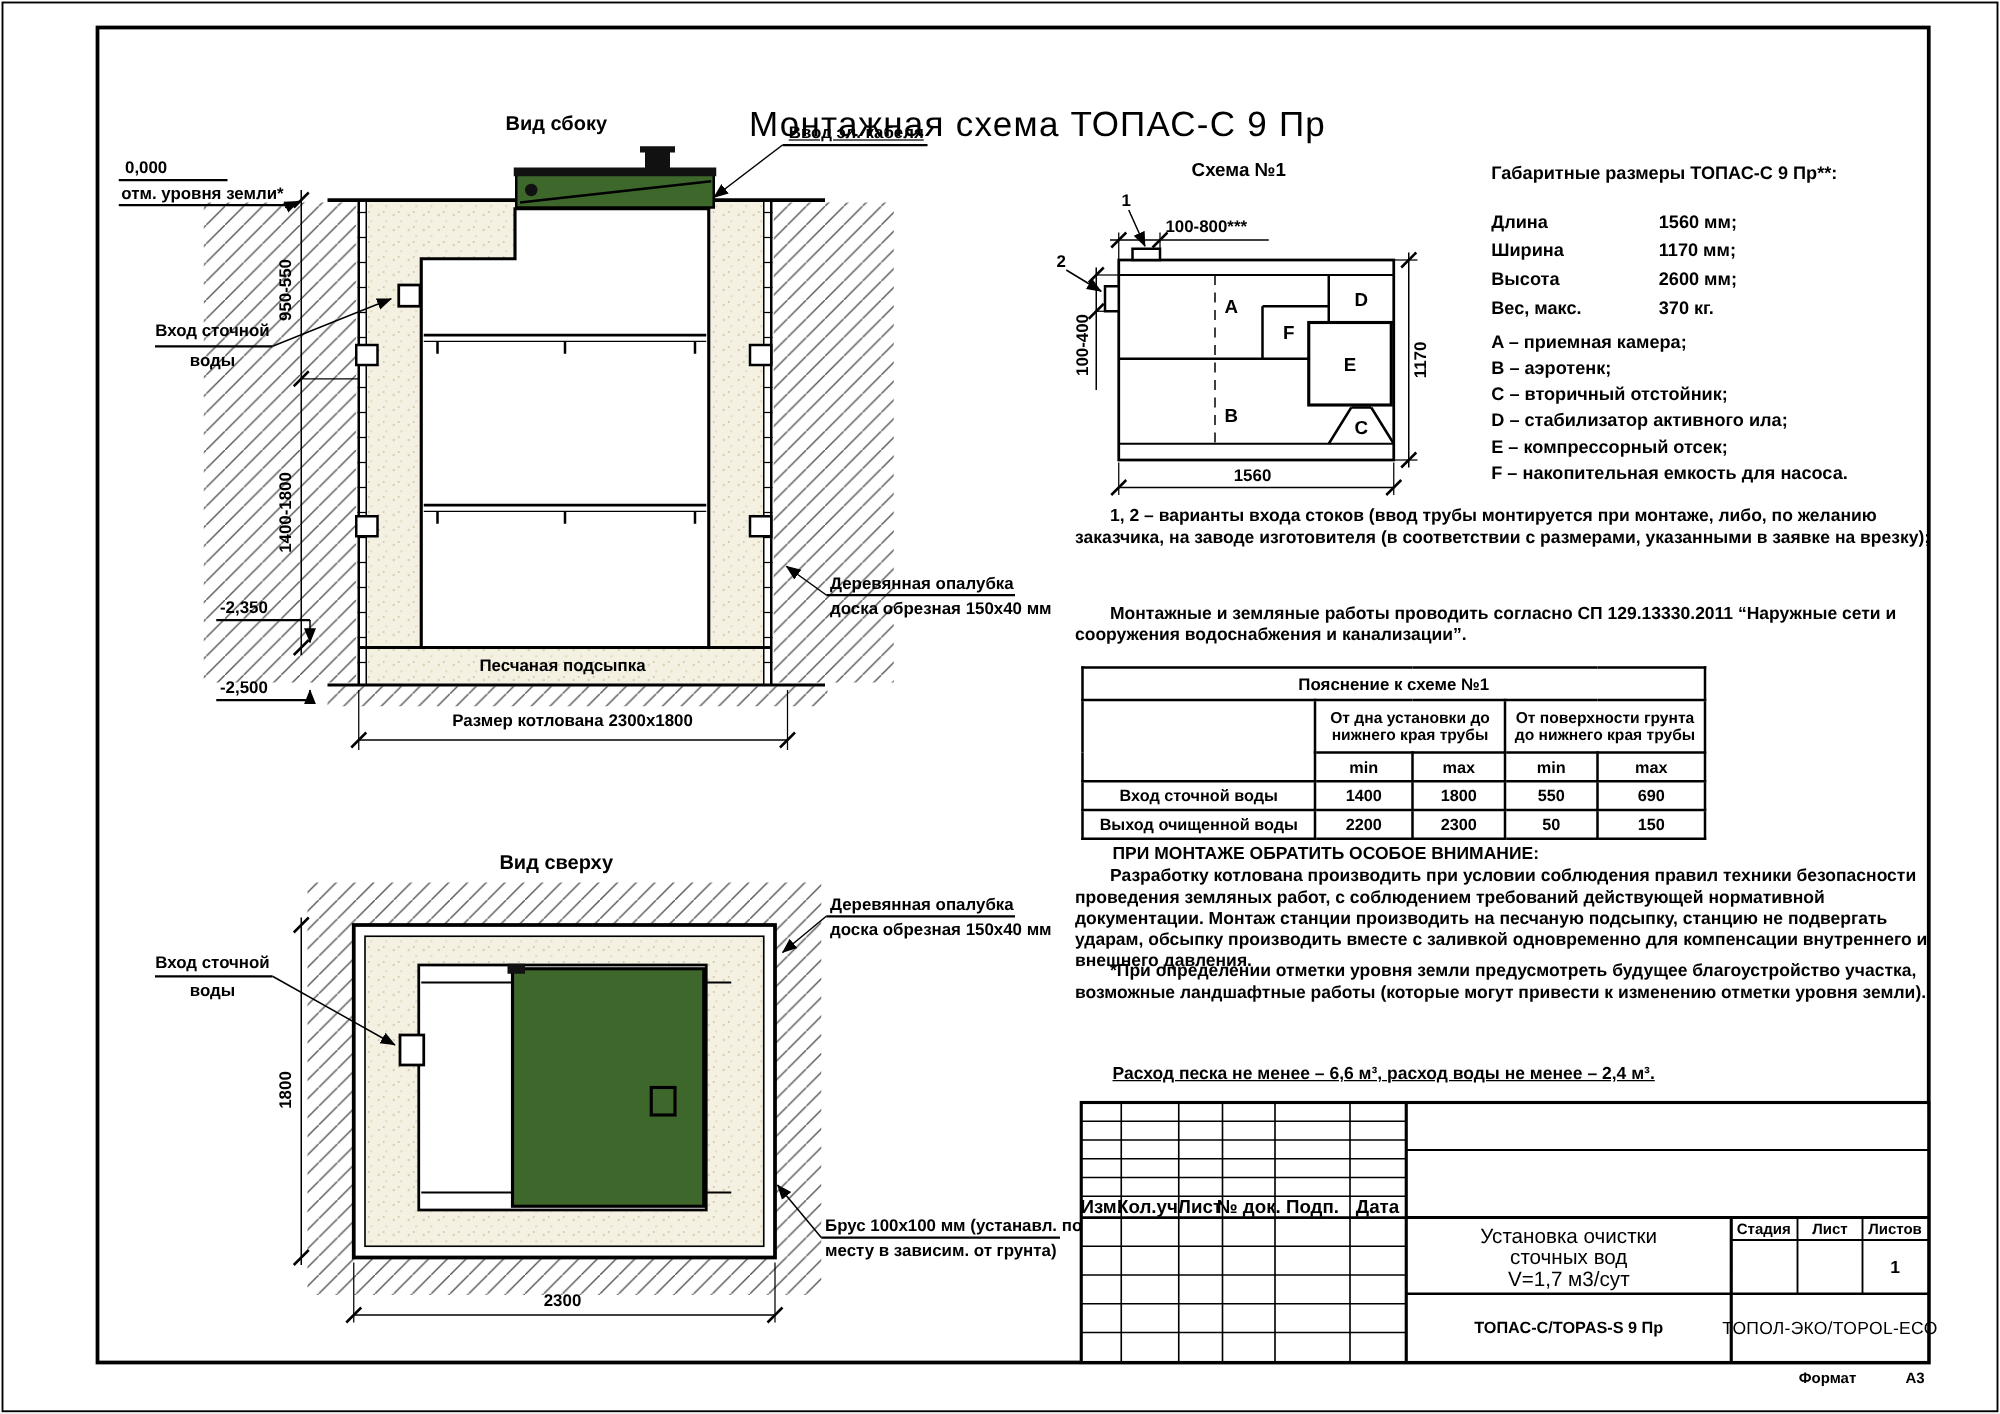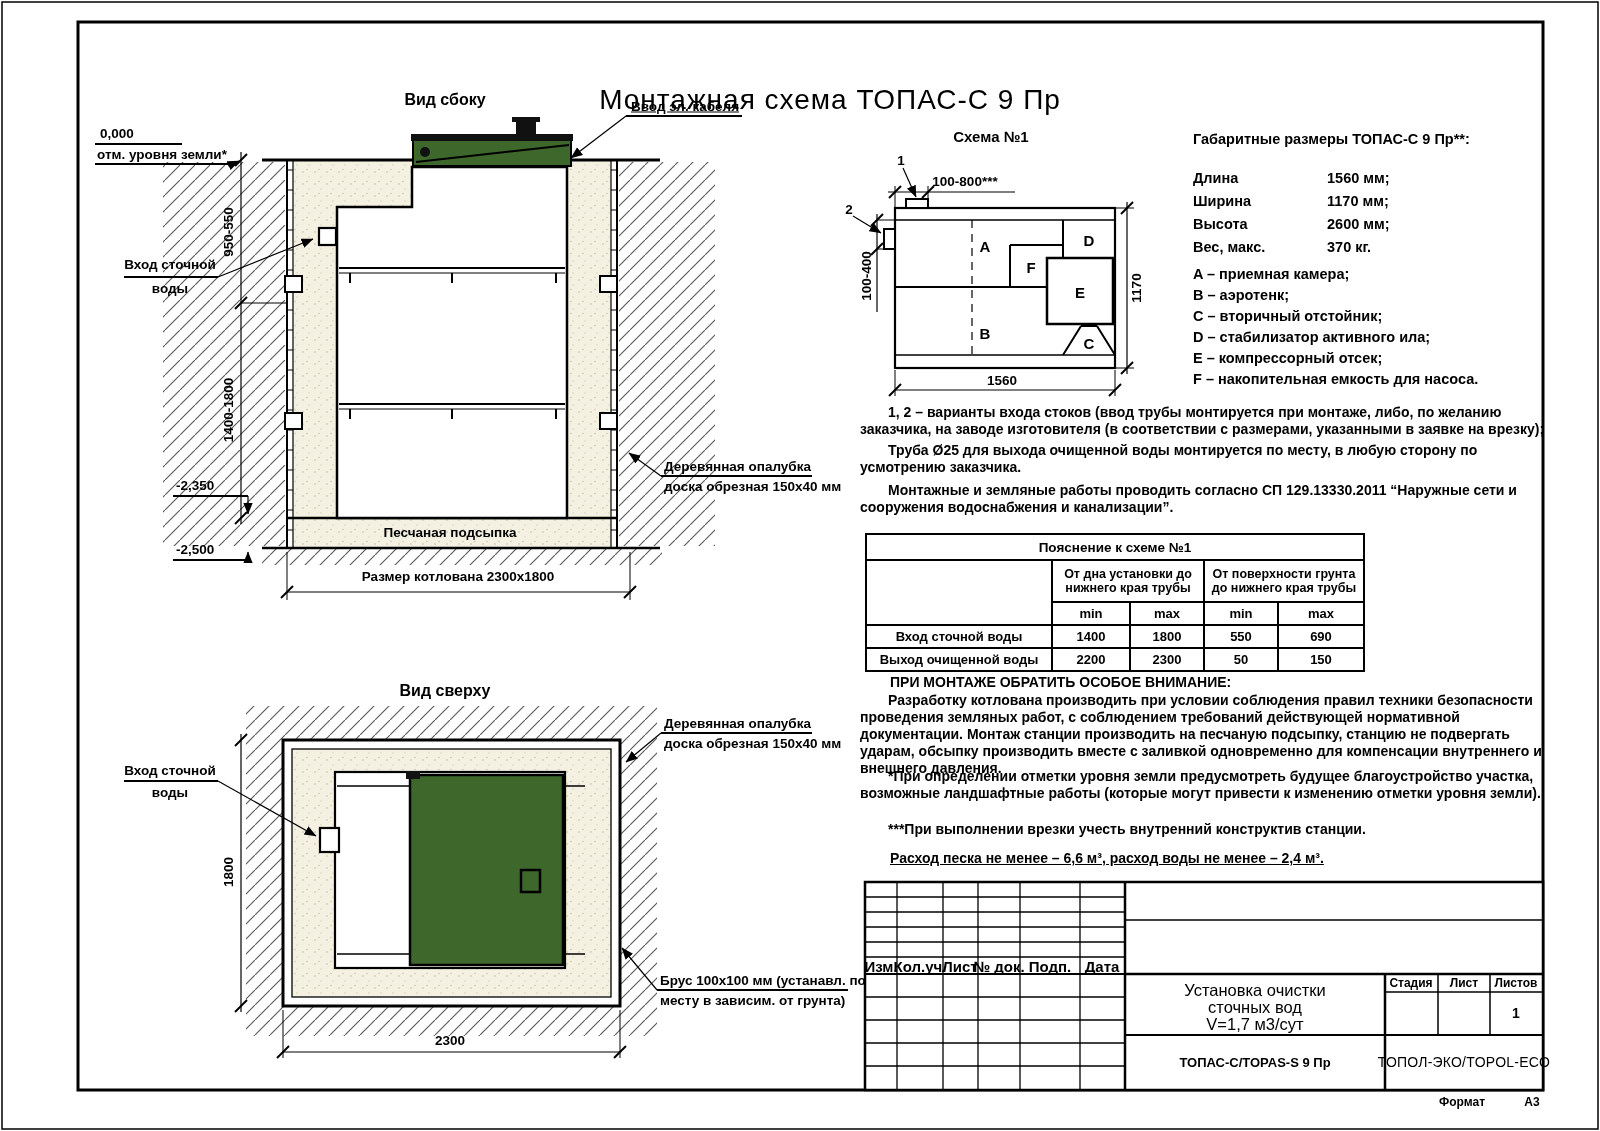--- a/index.html
+++ b/index.html
@@ -256,21 +256,20 @@
 <div class="t spec" style="left:1193px;top:239px;">Вес, макс.</div>
 <div class="t spec" style="left:1327px;top:239px;">370 кг.</div>
 <div class="t spec" style="left:1193px;top:266px;">A – приемная камера;</div>
 <div class="t spec" style="left:1193px;top:287px;">B – аэротенк;</div>
 <div class="t spec" style="left:1193px;top:308px;">C – вторичный отстойник;</div>
 <div class="t spec" style="left:1193px;top:329px;">D – стабилизатор активного ила;</div>
 <div class="t spec" style="left:1193px;top:350px;">E – компрессорный отсек;</div>
 <div class="t spec" style="left:1193px;top:371px;">F – накопительная емкость для насоса.</div>
 
 <div class="para" style="top:404px;">1, 2 – варианты входа  стоков (ввод трубы монтируется при монтаже, либо, по желанию заказчика, на заводе изготовителя (в соответствии с размерами, указанными в заявке на врезку);</div>
-<div class="para" style="top:442px;">Труба Ø25 для выхода очищенной воды монтируется по месту, в любую сторону по усмотрению заказчика.</div>
 <div class="para" style="top:482px;">Монтажные и земляные работы проводить согласно СП 129.13330.2011 “Наружные сети и сооружения водоснабжения и канализации”.</div>
 
 <table class="exp">
   <colgroup>
         <col style="width:186px">
         <col style="width:78px">
         <col style="width:74px">
         <col style="width:74px">
         <col style="width:86px">
       </colgroup>
@@ -302,21 +301,20 @@
     <td class="dr">2300</td>
     <td class="dr">50</td>
     <td class="dr">150</td>
   </tr>
 </tbody>
     </table>
 
 <div class="t" style="left:890px;top:674px;font-size:14px;">ПРИ МОНТАЖЕ ОБРАТИТЬ ОСОБОЕ ВНИМАНИЕ:</div>
 <div class="para" style="top:692px;">Разработку котлована производить при условии соблюдения правил техники безопасности проведения земляных работ, с соблюдением требований действующей нормативной документации. Монтаж станции производить на песчаную подсыпку, станцию не подвергать ударам, обсыпку производить вместе с заливкой одновременно для компенсации внутреннего и внешнего давления.</div>
 <div class="para" style="top:768px;">*При определении отметки уровня земли предусмотреть будущее благоустройство участка, возможные ландшафтные работы (которые могут привести к изменению отметки уровня земли).</div>
-<div class="para" style="top:821px;">***При выполнении врезки учесть внутренний конструктив станции.</div>
 <div class="t uline" style="left:890px;top:850px;">Расход песка не менее – 6,6 м³, расход воды не менее – 2,4 м³.</div>
 
 <div class="ct stamp-s" style="left:881px;top:966px;">Изм.</div>
 <div class="ct stamp-s" style="left:920px;top:966px;">Кол.уч.</div>
 <div class="ct stamp-s" style="left:960px;top:966px;">Лист</div>
 <div class="ct stamp-s" style="left:999px;top:966px;">№ док.</div>
 <div class="ct stamp-s" style="left:1050px;top:966px;">Подп.</div>
 <div class="ct stamp-s" style="left:1102px;top:966px;">Дата</div>
 <div class="ct doc-title" style="left:1255px;top:990px;">Установка очистки</div>
 <div class="ct doc-title" style="left:1255px;top:1007px;">сточных вод</div>

